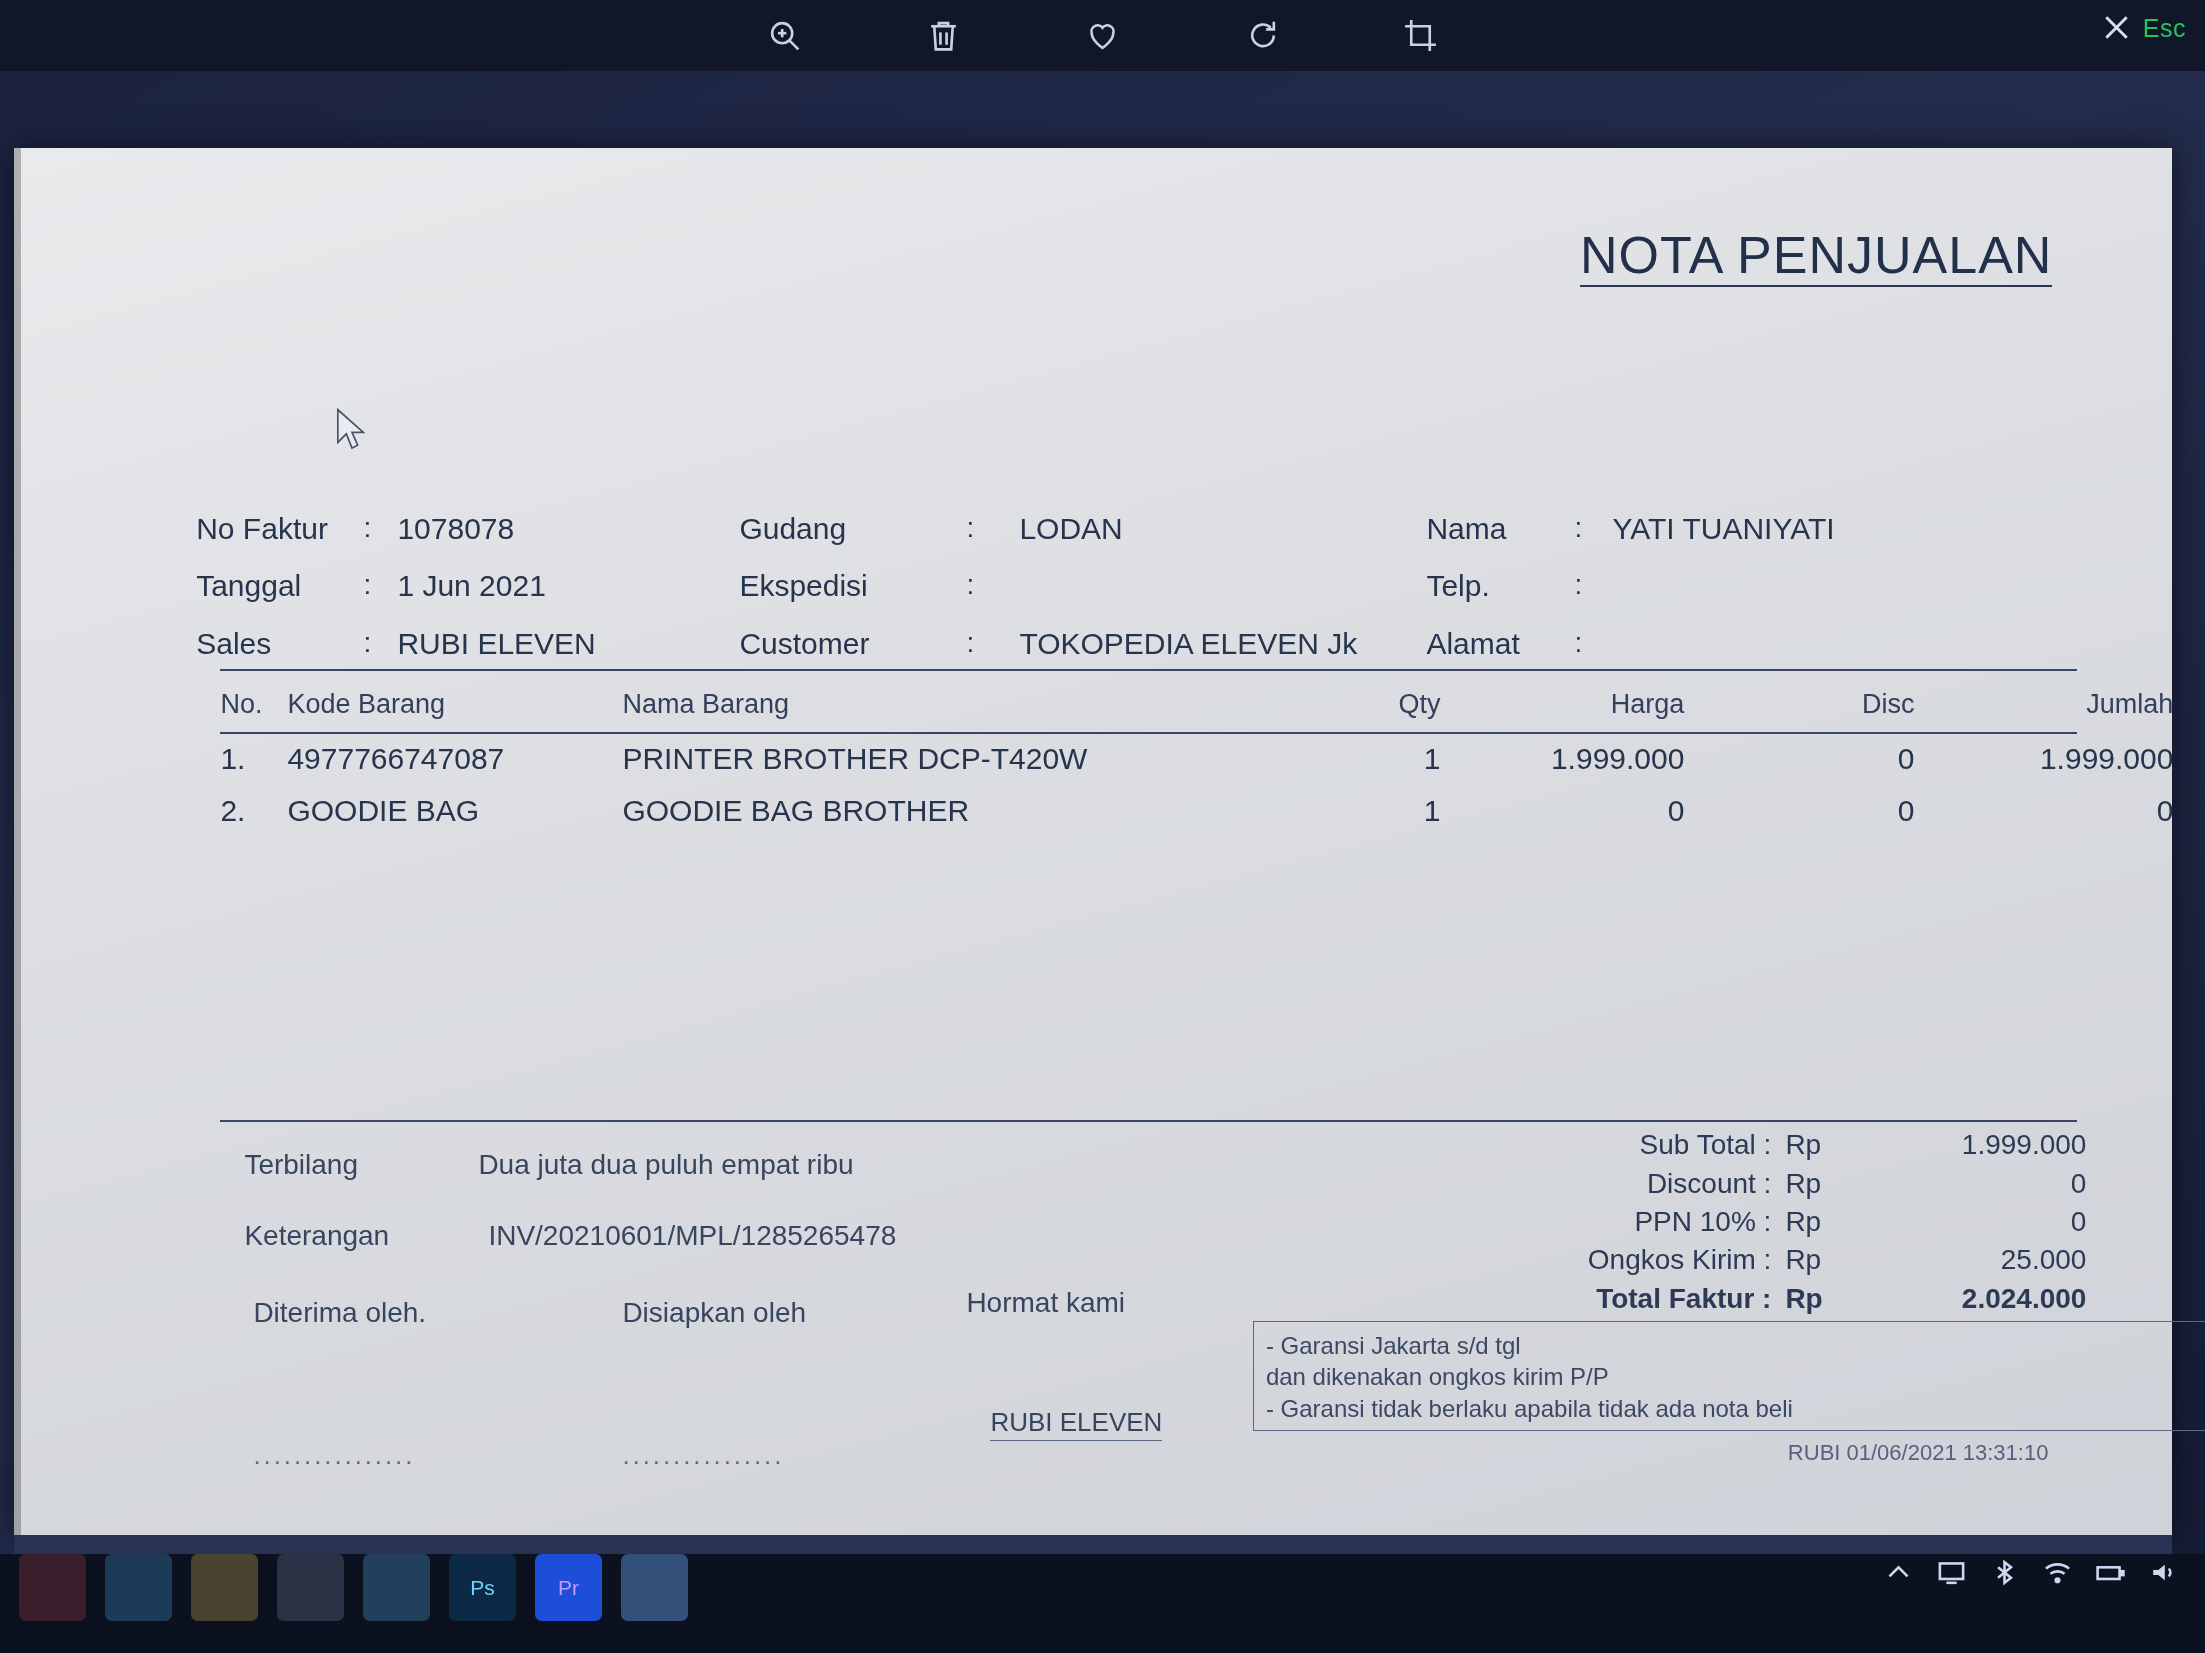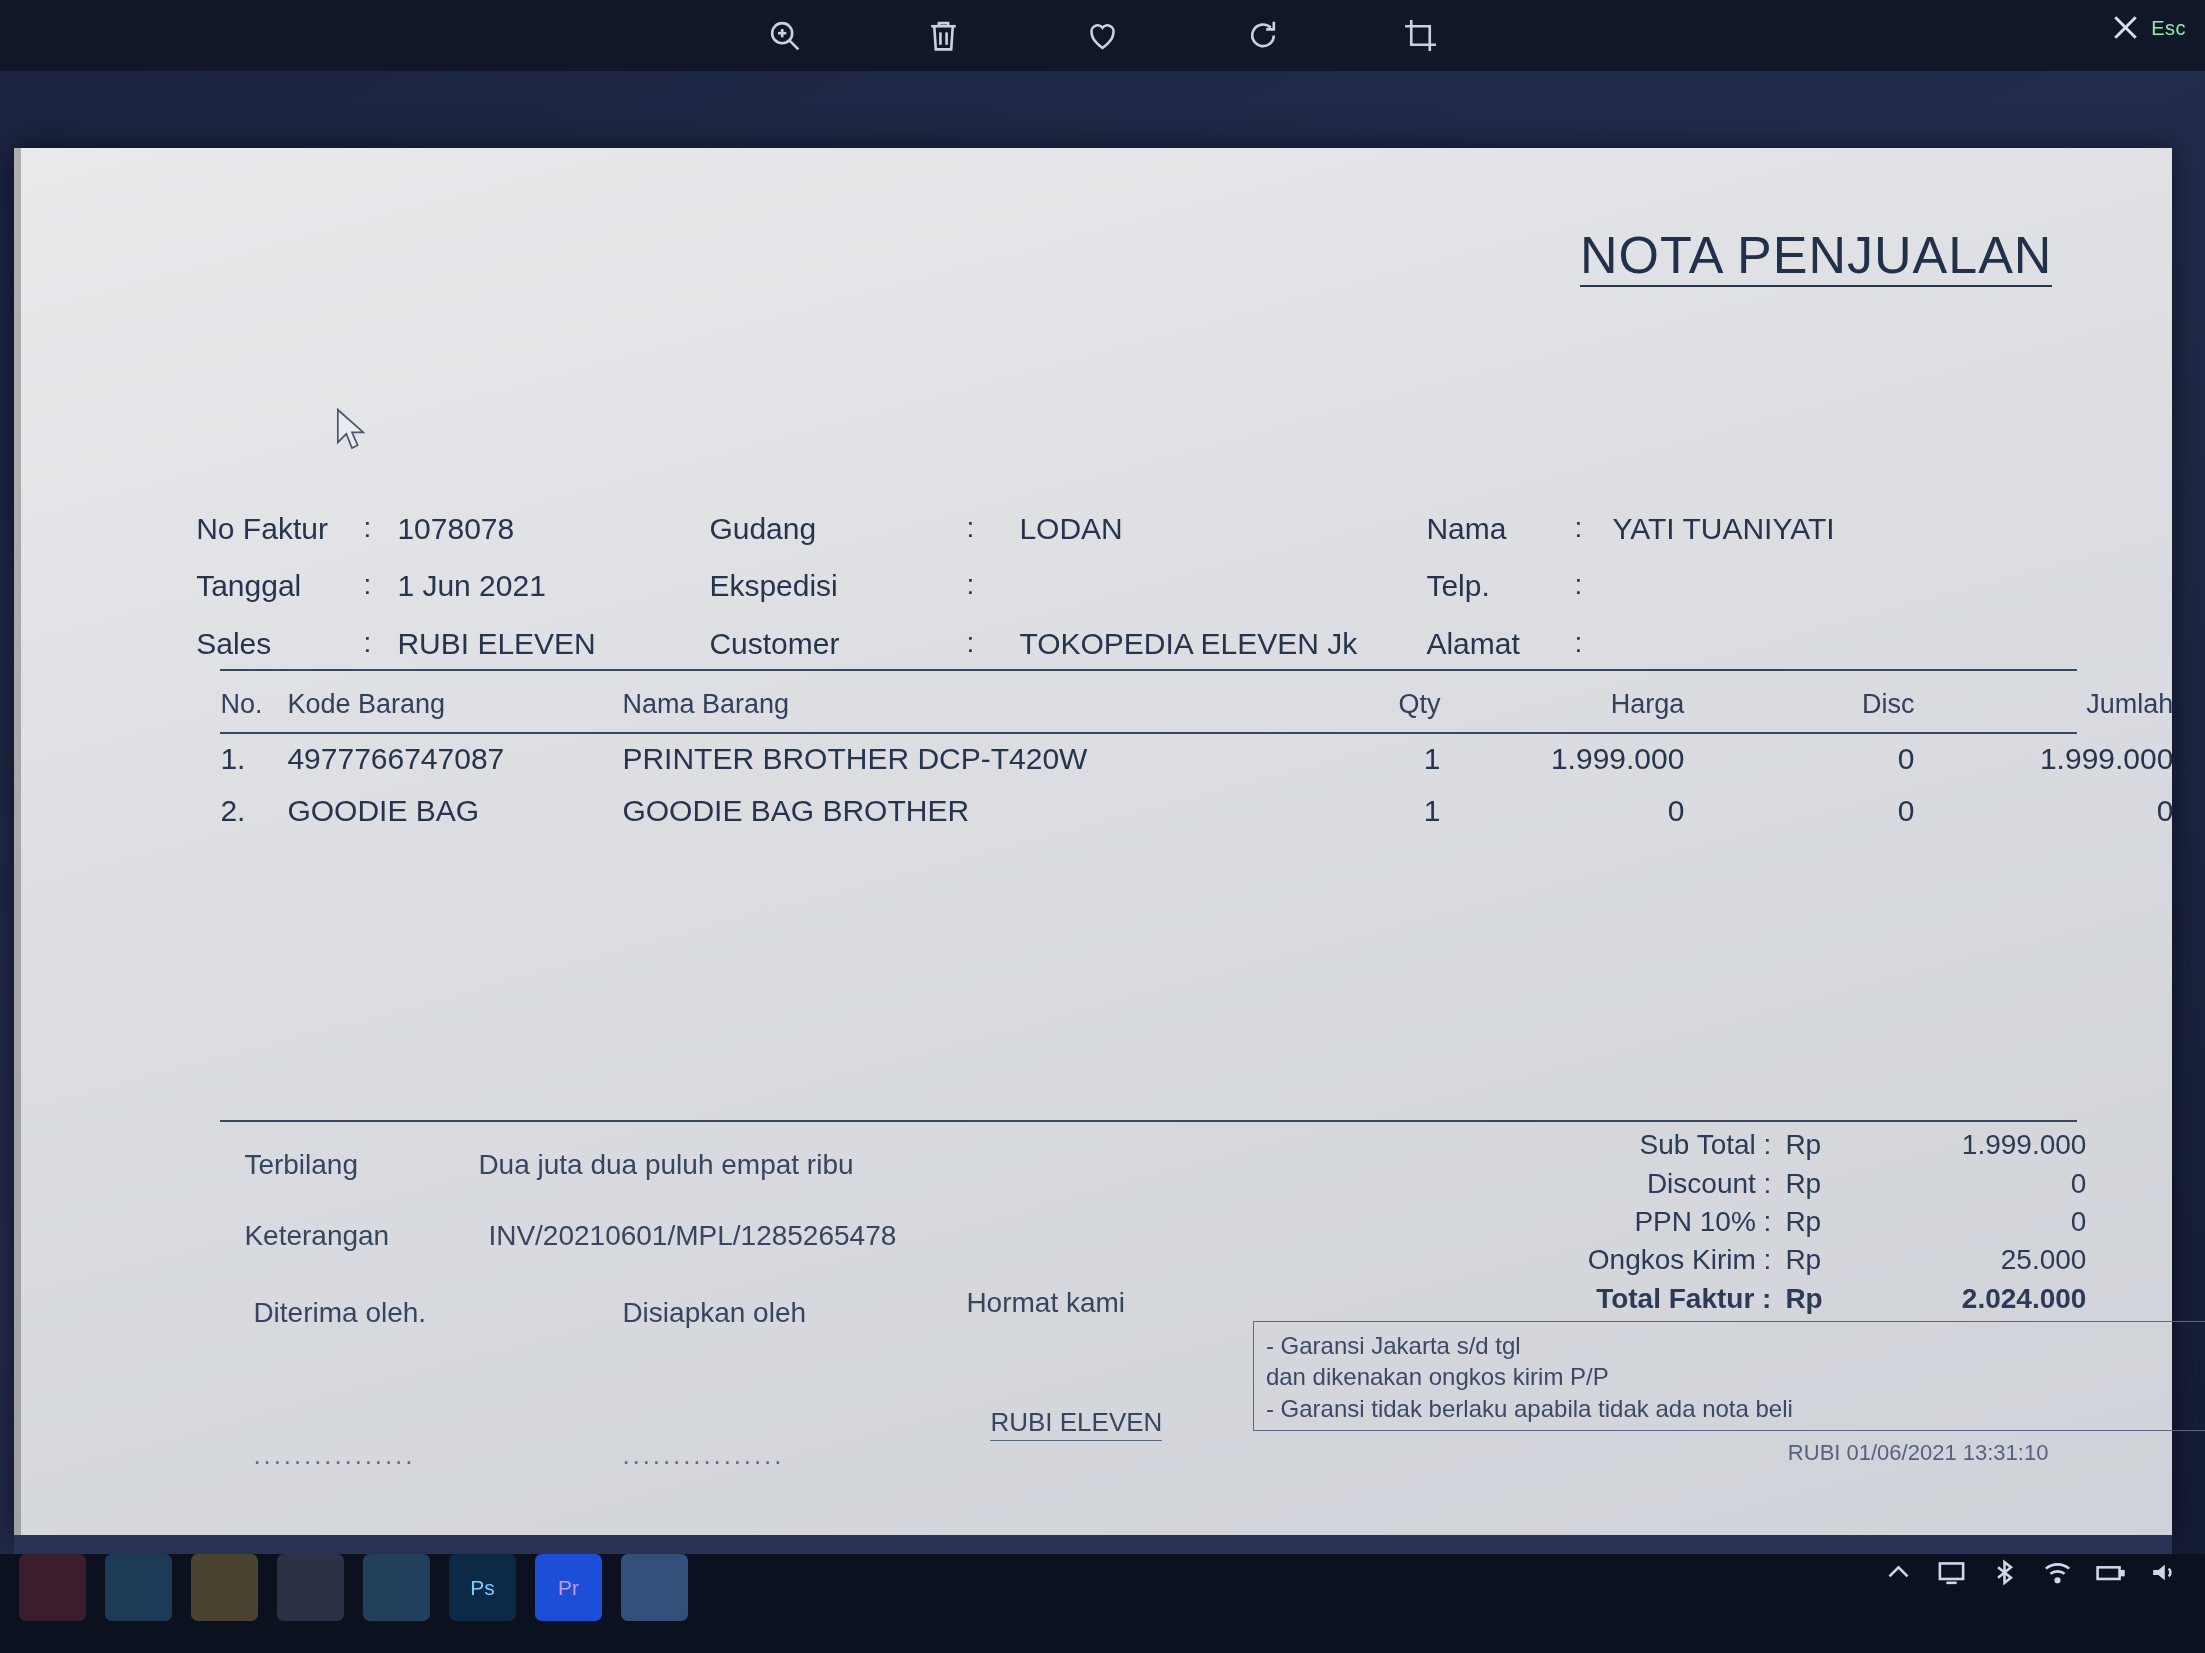--- a/index.html
+++ b/index.html
@@ -29,21 +29,21 @@
     display: flex; align-items: center; justify-content: center;
     color: #c9d2e4;
   }
   .tool-ic svg { width: 37px; height: 37px; }
   #esc-group {
     position: absolute; right: 19px; top: 9.6px;
     display: flex; align-items: center; gap: 8.6px;
     color: #d8e0ef;
   }
   #esc-group svg { width: 35px; height: 35px; }
-  #esc-label { font-size: 20px; color: #86efac; letter-spacing: 0.5px; }
+  #esc-label { font-size: 25px; color: #22c55e; letter-spacing: 0.5px; }
 
   
   #desktop {
     position: absolute; top: 71px; left: 0;
     width: 2205px; height: 1484px;
     background: linear-gradient(150deg,#1b2340 0%,#232c4c 45%,#151c35 100%);
   }
 
   
   #page {
@@ -81,21 +81,21 @@
   .hdr { position: absolute; font-size: 30px; color: #27344d; white-space: nowrap; }
   .hdr.colon { font-size: 28px; }
 
   
   .r1 { top: 335px; }
   .r2 { top: 392px; }
   .r3 { top: 450px; }
 
   .c1 { left: 4.8px; }
   .c1v { left: 206px; }
-  .c2 { left: 518px; text-align: center; }
+  .c2 { left: 548px; text-align: center; }
   .c2c { left: 775px; }
   .c2v { left: 828px; }
   .c3 { left: 1235px; }
   .c3c { left: 1383px; }
   .c3v { left: 1421px; }
 
   hr.rule {
     position: absolute; left: 29px; width: 1857px;
     border: none; border-top: 2.4px solid #3a4763; margin: 0;
   }

